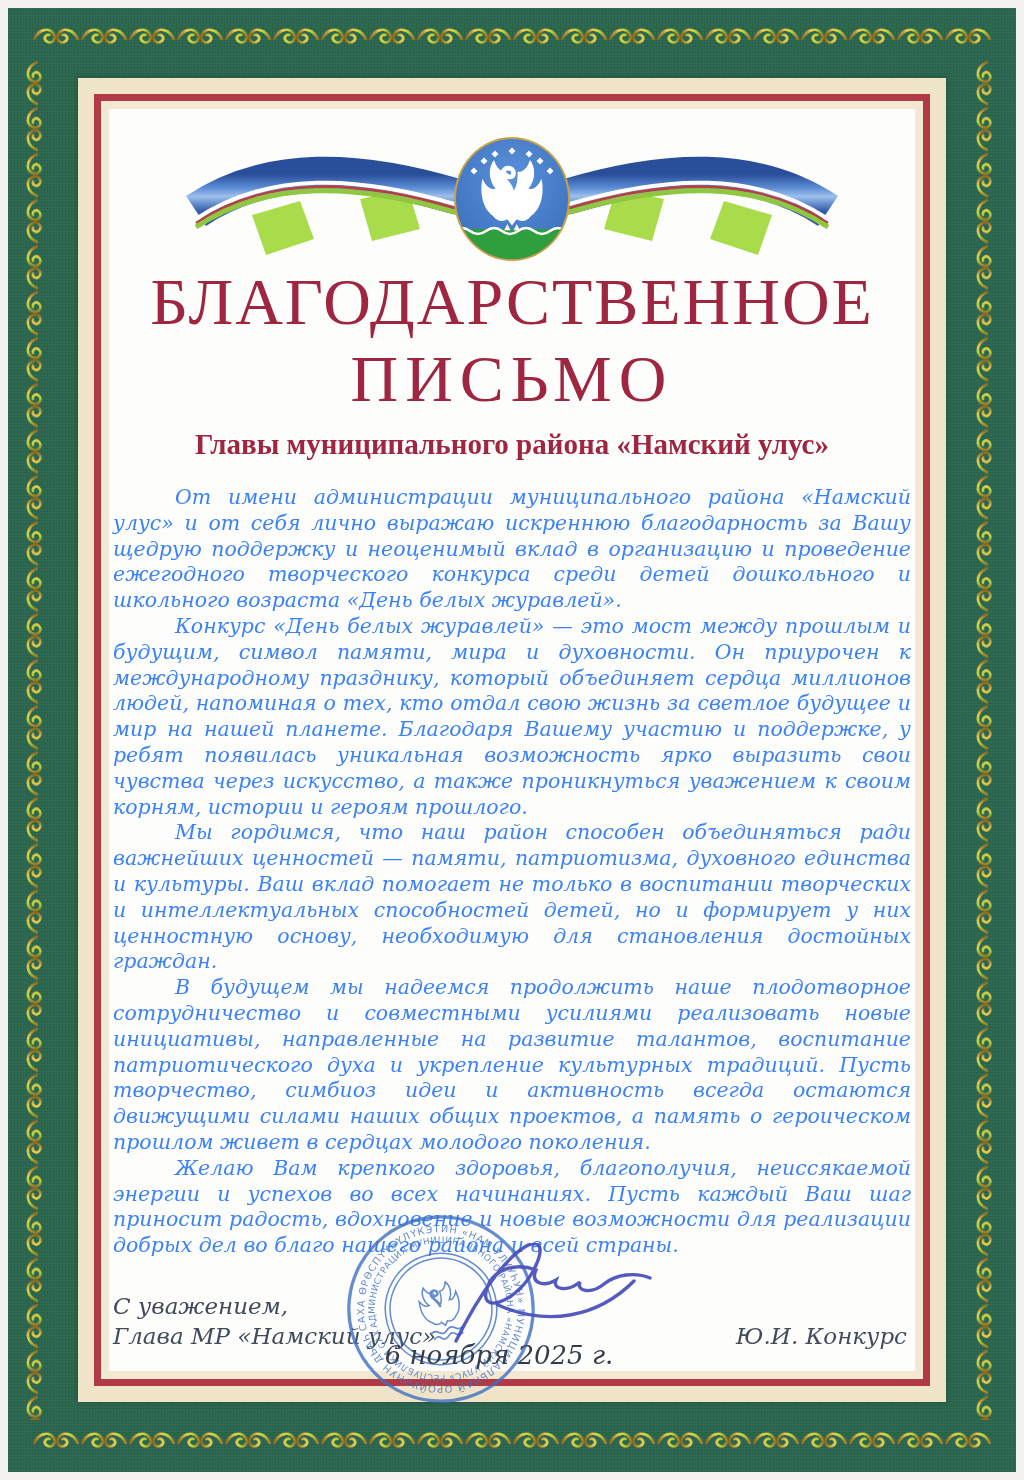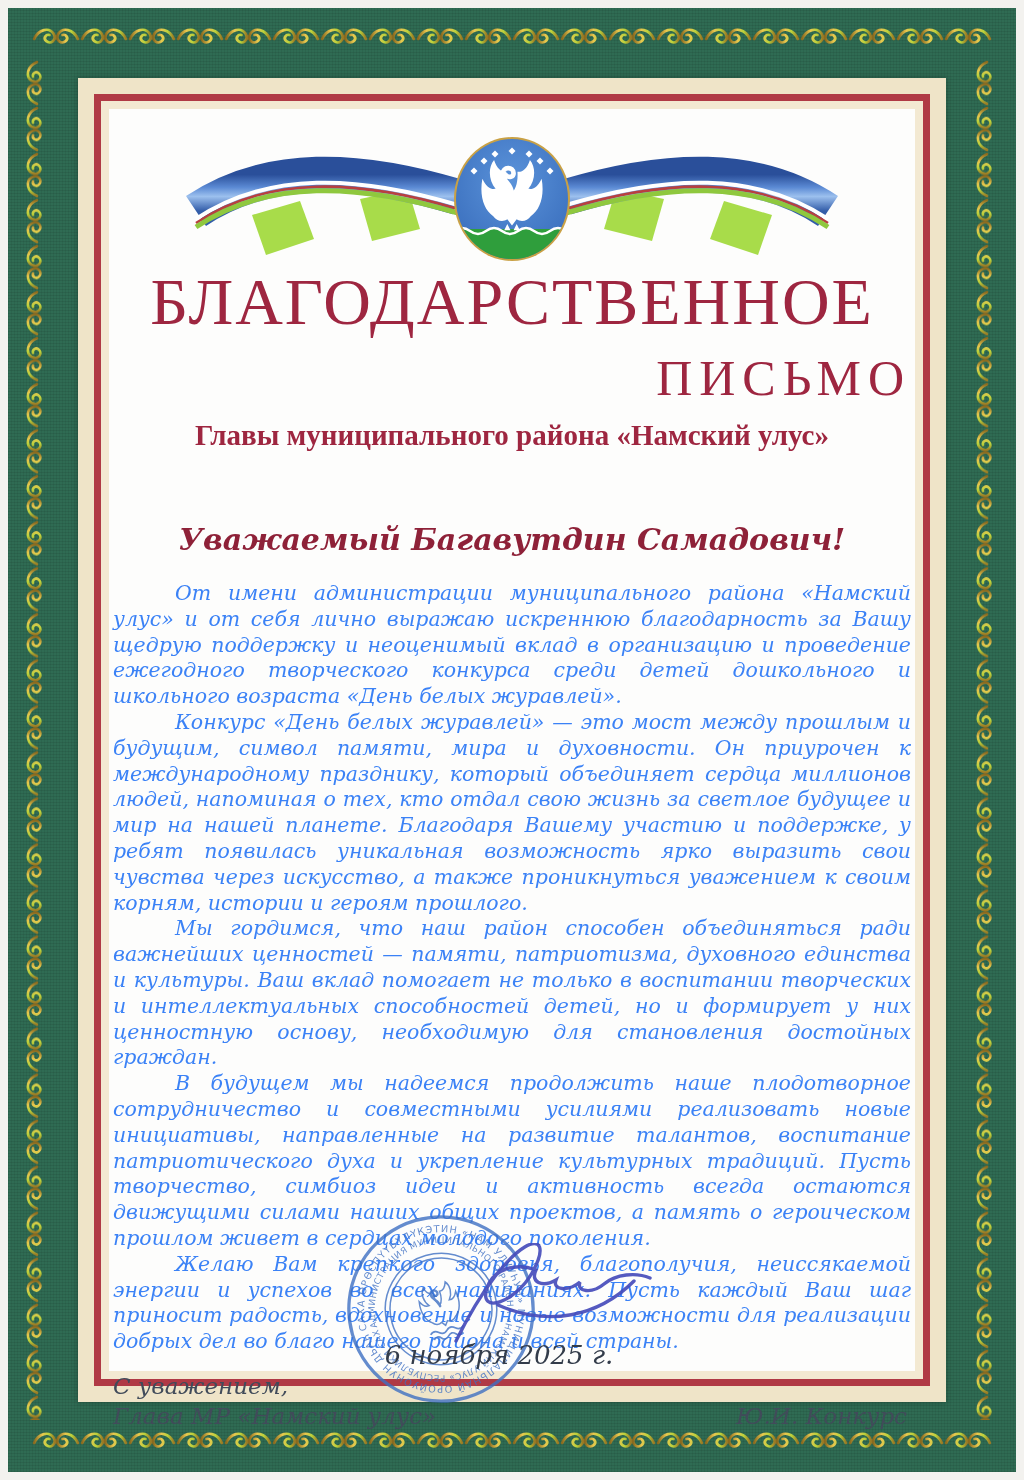--- a/index.html
+++ b/index.html
@@ -15,28 +15,28 @@
   .orn-left{left:14px;top:52px;bottom:52px;width:30px;}
   .orn-right{right:14px;top:52px;bottom:52px;width:30px;}
   .orn svg{display:block;width:100%;height:100%;}
   .frame{position:absolute;inset:70px;border:16px solid #efe4c8;box-shadow:0 0 6px rgba(0,0,0,.25);}
   .frame2{width:100%;height:100%;border:7px solid #b03a45;box-sizing:border-box;}
   .frame3{width:100%;height:100%;border:8px solid #f3e9d2;box-sizing:border-box;background:#fdfdfc;}
   .inner{position:relative;width:100%;height:100%;padding:0 4px;box-sizing:border-box;}
   .banner{display:block;margin:28px auto 0;width:660px;height:128px;}
   .title{color:#9e2640;text-align:center;font-family:"Liberation Serif",serif;font-weight:500;}
   .title1{font-size:66px;line-height:1.0;letter-spacing:2px;margin-top:4px;}
-  .title2{font-size:50px;line-height:1.0;letter-spacing:7px;margin-top:18px;text-align:right;}
+  .title2{font-size:66px;line-height:1.0;letter-spacing:7px;margin-top:11px;}
   .subtitle{color:#9e2640;text-align:center;font-size:29px;font-weight:600;margin-top:16px;}
   .salutation{color:#8e2138;text-align:center;font-size:30px;font-weight:700;font-style:italic;
               font-family:"DejaVu Serif",serif;margin-top:70px;}
   .bodytext{margin-top:24px;color:#3b82f6;font-family:"DejaVu Serif",serif;font-style:italic;
             font-size:20.5px;line-height:25.8px;text-align:justify;}
   .bodytext p{margin:0;text-indent:62px;}
-  .closing{margin-top:16px;color:#414b5a;font-family:"DejaVu Serif",serif;font-style:italic;
+  .closing{margin-top:32px;color:#414b5a;font-family:"DejaVu Serif",serif;font-style:italic;
            font-size:23px;line-height:30px;}
   .closing-row{display:flex;justify-content:space-between;align-items:baseline;padding-right:4px;}
   .stamp{position:absolute;left:345px;top:1213px;width:192px;height:192px;z-index:3;}
   .sig{position:absolute;left:438px;top:1243px;width:256px;height:118px;z-index:4;}
   .dateline{position:absolute;left:347px;top:1340px;width:304px;text-align:center;z-index:5;
             color:#333c4a;font-family:"DejaVu Serif",serif;font-style:italic;font-size:26px;}
 </style>
 </head>
 <body>
 
@@ -186,21 +186,20 @@
                   <path d="M0,-6 C0,-20 -12,-22 -12,-32 C-12,-42 2,-42 2,-33 C2,-28 -4,-27 -7,-30" stroke="#ffffff" stroke-width="6" fill="none" stroke-linecap="round"></path>
                   <path fill="#ffffff" d="M-6,32 L-2,40 L-10,40 Z M6,32 L10,40 L2,40 Z"></path>
                 </g>
               </g>
             </svg>
 
             <div class="title title1">БЛАГОДАРСТВЕННОЕ</div>
             <div class="title title2">ПИСЬМО</div>
             <div class="subtitle">Главы муниципального района «Намский улус»</div>
 
-            <div class="salutation">Уважаемый Багавутдин Самадович!</div>
 
             <div class="bodytext">
               <p>От имени администрации муниципального района «Намский улус» и от себя лично выражаю искреннюю благодарность за Вашу щедрую поддержку и неоценимый вклад в организацию и проведение ежегодного творческого конкурса среди детей дошкольного и школьного возраста «День белых журавлей».</p>
               <p>Конкурс «День белых журавлей» — это мост между прошлым и будущим, символ памяти, мира и духовности. Он приурочен к международному празднику, который объединяет сердца миллионов людей, напоминая о тех, кто отдал свою жизнь за светлое будущее и мир на нашей планете. Благодаря Вашему участию и поддержке, у ребят появилась уникальная возможность ярко выразить свои чувства через искусство, а также проникнуться уважением к своим корням, истории и героям прошлого.</p>
               <p>Мы гордимся, что наш район способен объединяться ради важнейших ценностей — памяти, патриотизма, духовного единства и культуры. Ваш вклад помогает не только в воспитании творческих и интеллектуальных способностей детей, но и формирует у них ценностную основу, необходимую для становления достойных граждан.</p>
               <p>В будущем мы надеемся продолжить наше плодотворное сотрудничество и совместными усилиями реализовать новые инициативы, направленные на развитие талантов, воспитание патриотического духа и укрепление культурных традиций. Пусть творчество, симбиоз идеи и активность всегда остаются движущими силами наших общих проектов, а память о героическом прошлом живет в сердцах молодого поколения.</p>
               <p>Желаю Вам крепкого здоровья, благополучия, неиссякаемой энергии и успехов во всех начинаниях. Пусть каждый Ваш шаг приносит радость, вдохновение и новые возможности для реализации добрых дел во благо нашего района и всей страны.</p>
             </div>
 
             <div class="closing">

